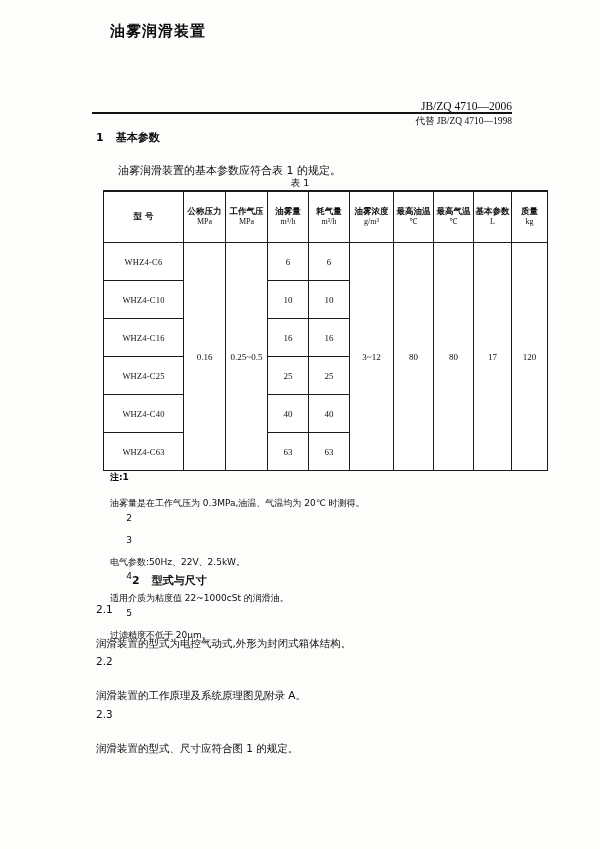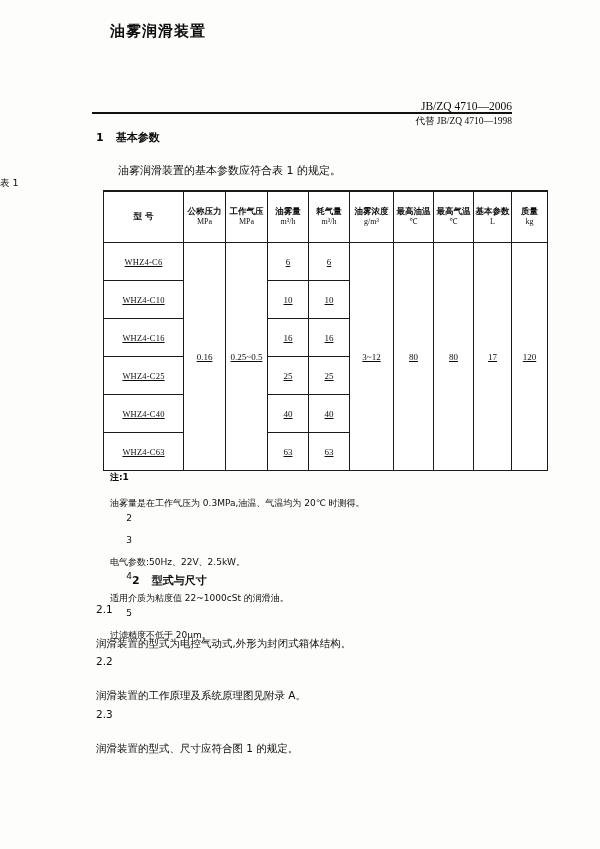--- a/index.html
+++ b/index.html
@@ -83,20 +83,21 @@
     top: 155px;
     font-size: 11px;
     white-space: nowrap;
     margin-top: 8px;
   }
   .table-caption {
     position: absolute;
     left: 0;
     top: 177px;
     width: 600px;
+    text-align: center;
     font-size: 9.5px;
   }
 
   
   .spec-table {
     position: absolute;
     left: 103px;
     top: 190px;
     width: 404px;
     border-collapse: collapse;
@@ -119,21 +120,20 @@
   .spec-table thead th .u {
     font-weight: normal;
     font-family: "Liberation Serif", serif;
     font-size: 8px;
     display: block;
   }
   .spec-table tbody td {
     height: 37px;
     font-family: "Liberation Serif", serif;
     font-size: 9px;
-    text-decoration: underline;
   }
   .spec-table tbody td.model {
     font-size: 8.5px;
     letter-spacing: 0.2px;
   }
   .outer-top, .outer-bottom {
     border-top-width: 2px !important;
   }
   .th-model { width: 80px; }
   .col-np   { width: 42px; }

